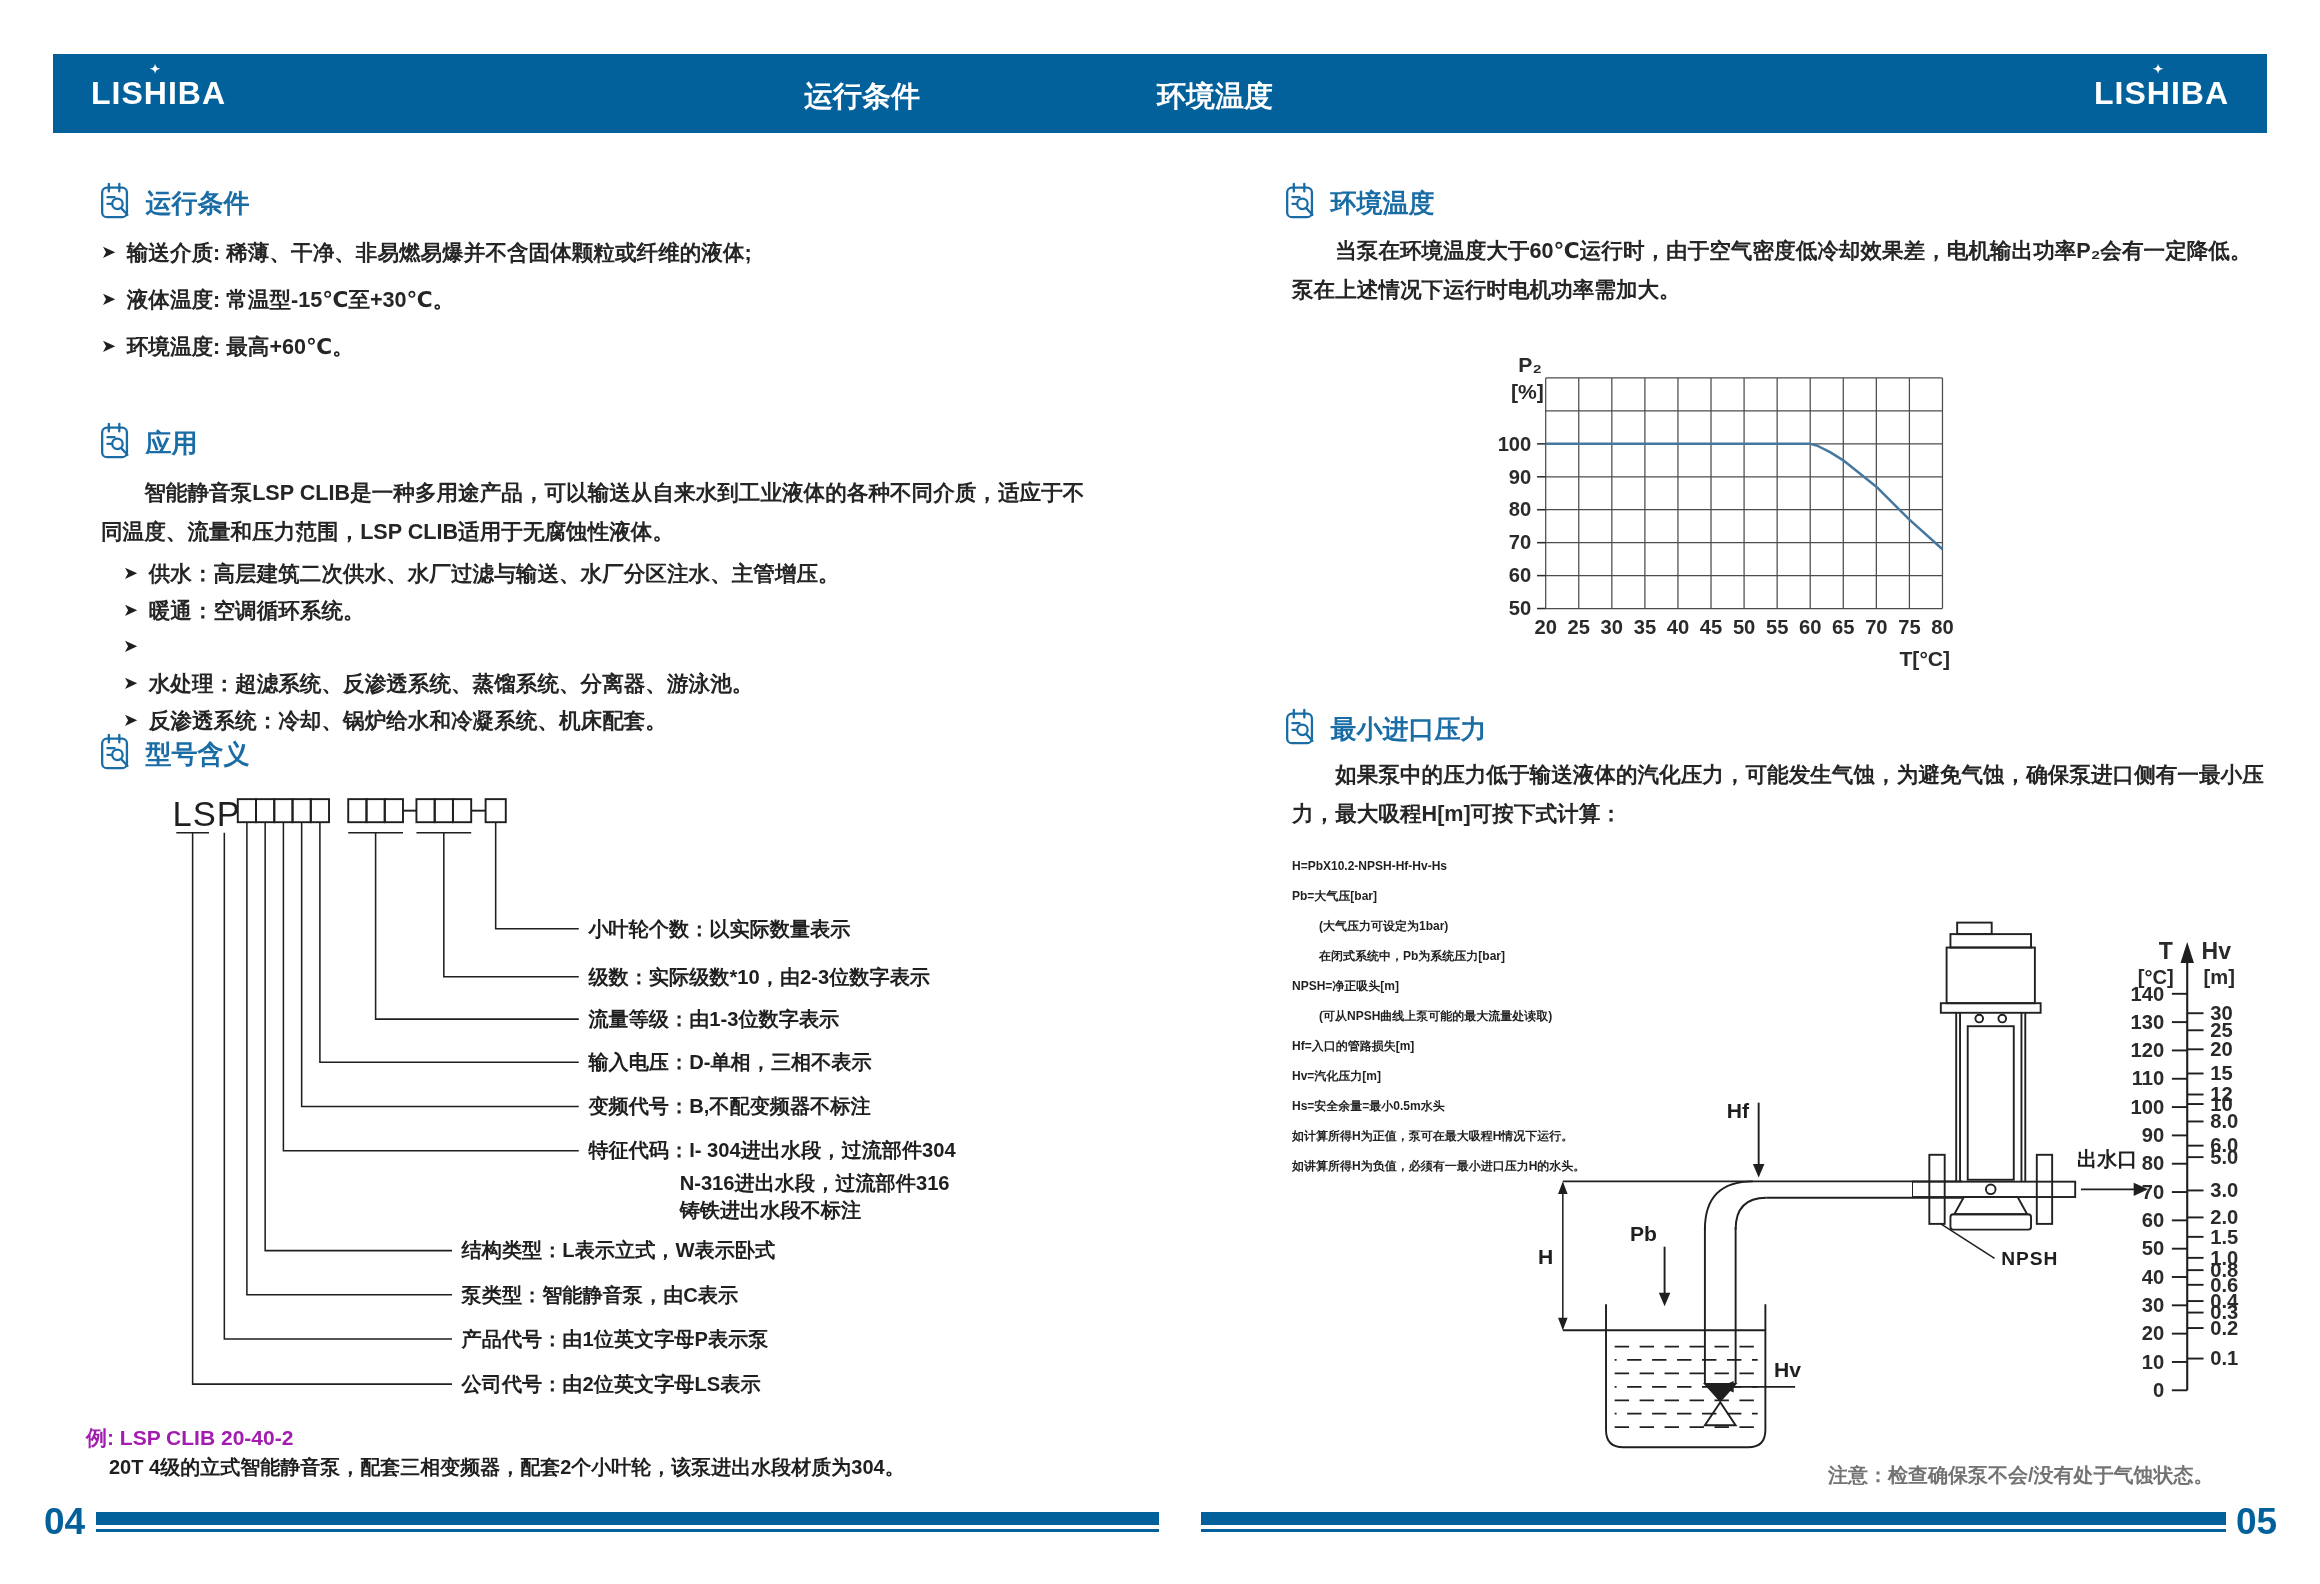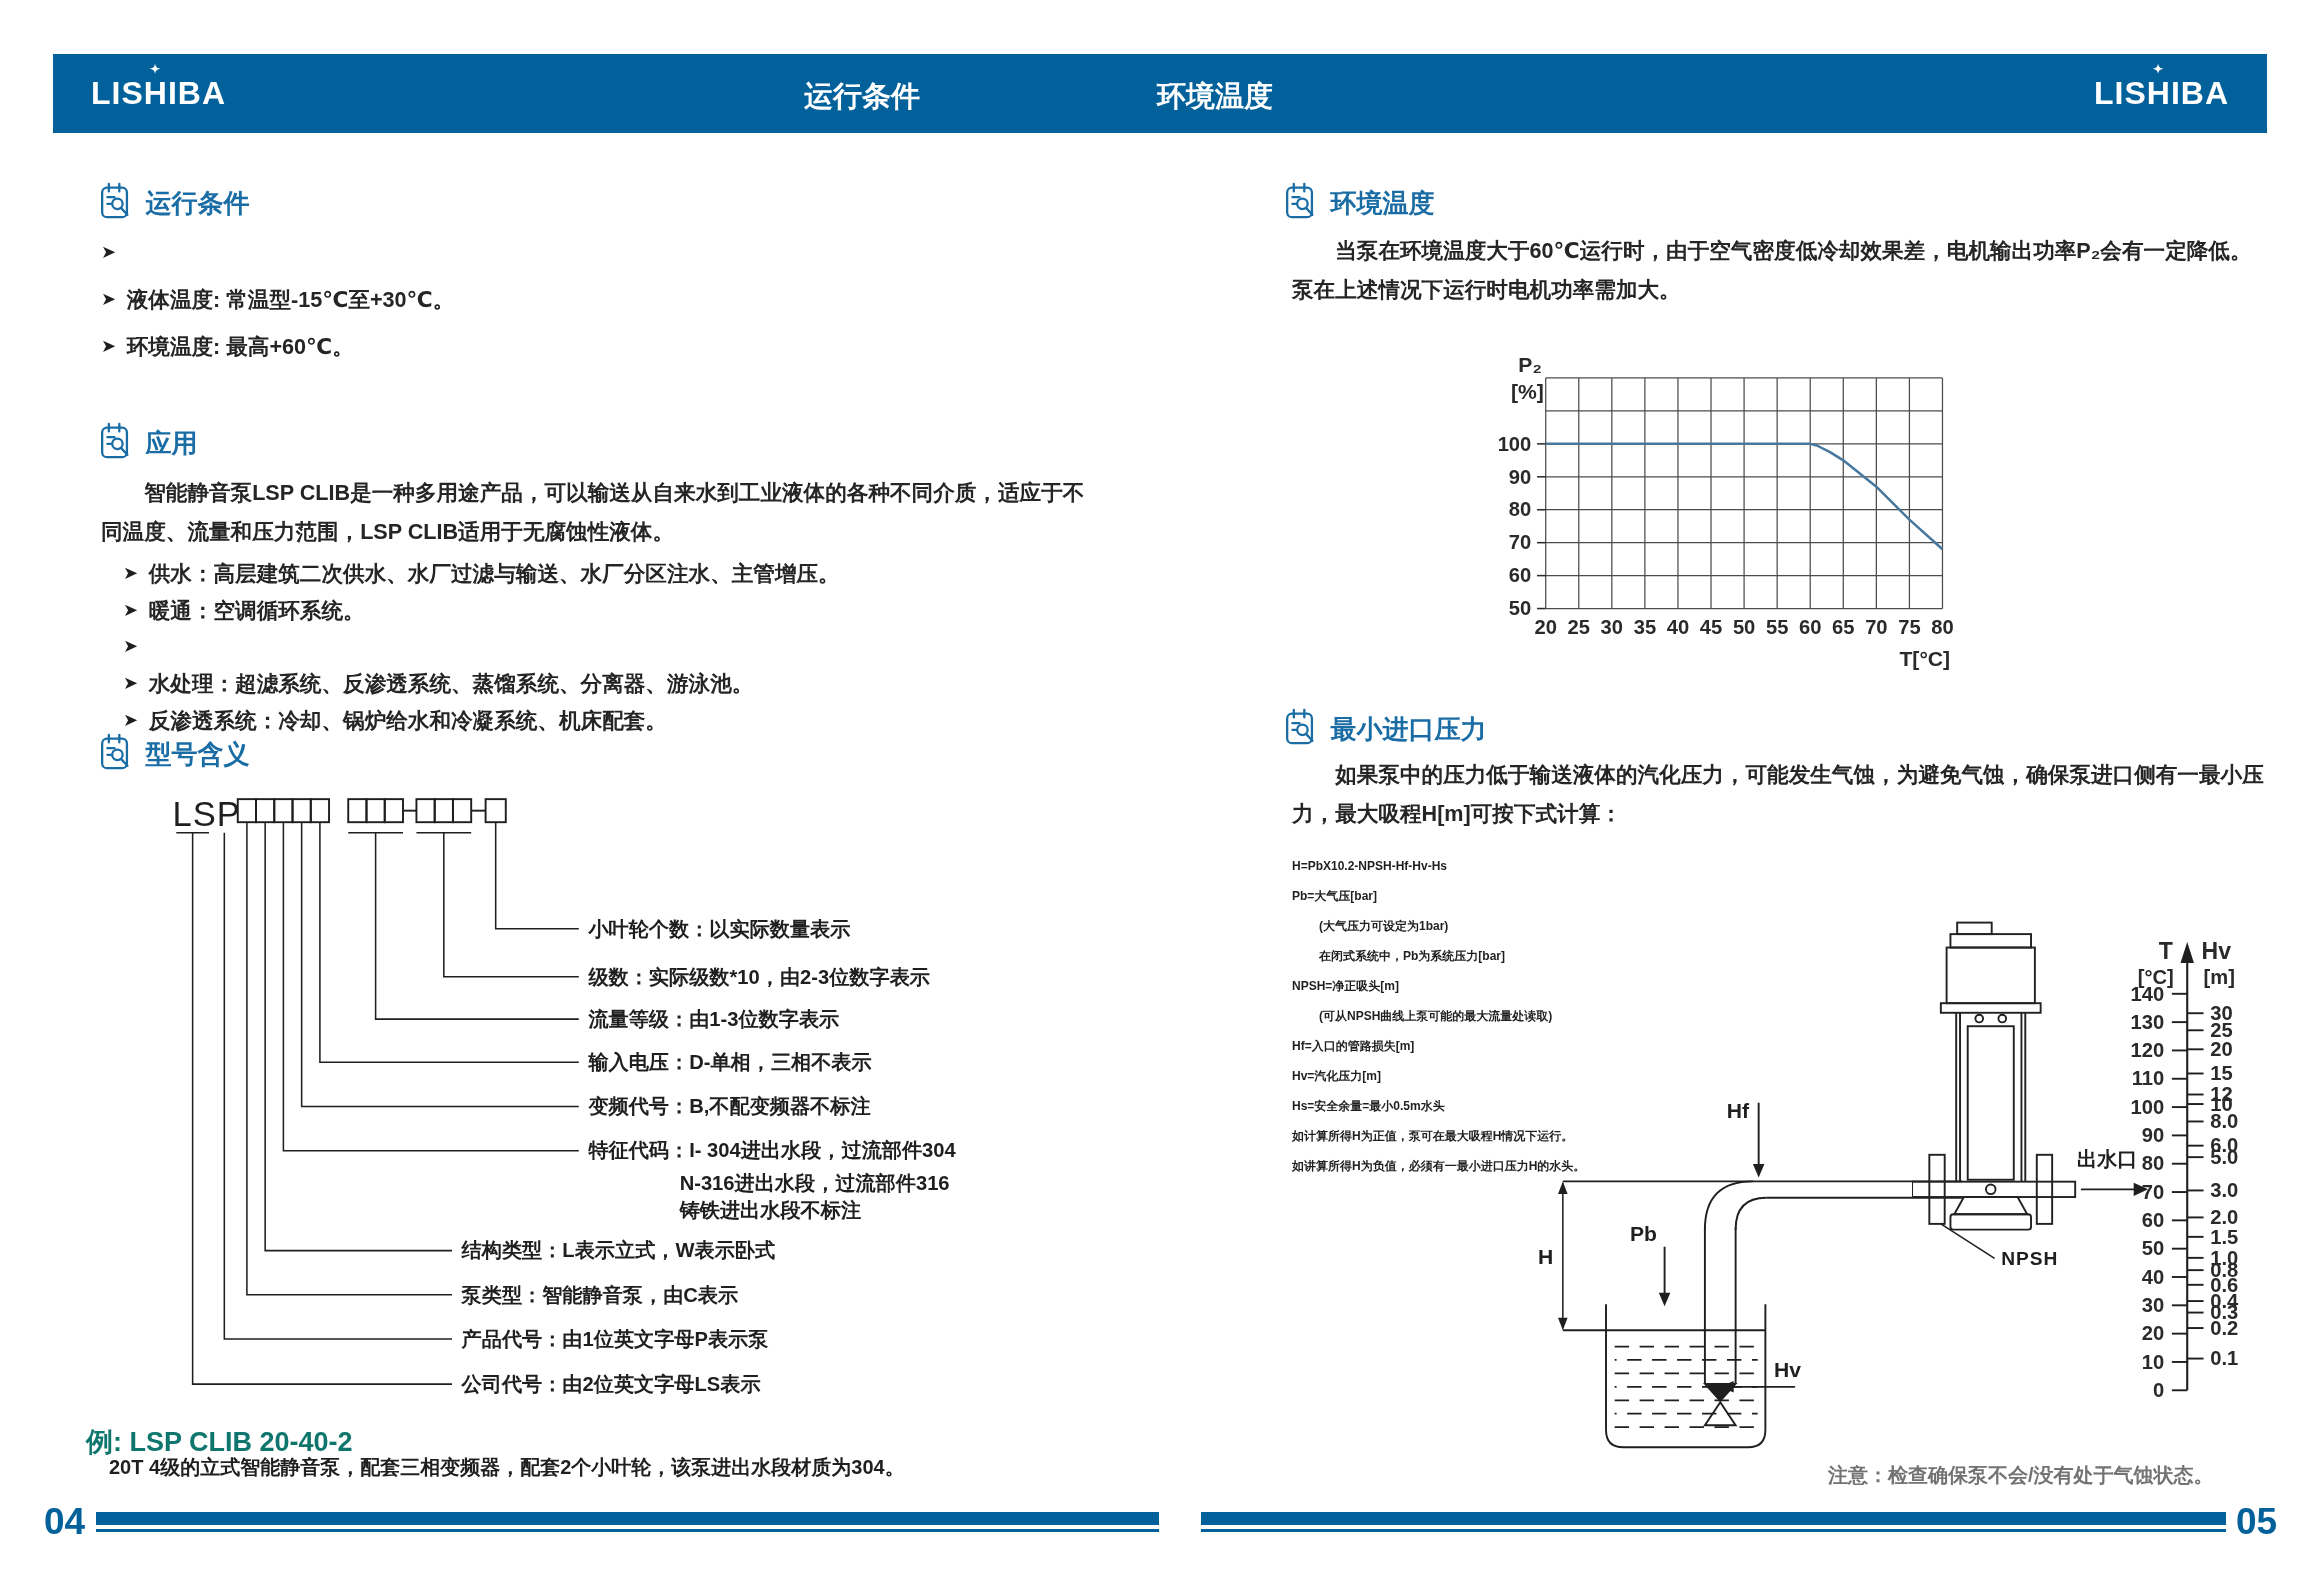--- a/index.html
+++ b/index.html
@@ -27,21 +27,21 @@
   .para{position:absolute;margin:0;font-size:21.6px;font-weight:600;line-height:39px;color:#252525;text-indent:2em}
   .blist{position:absolute}
   .blist .row{display:flex;gap:10.6px;font-size:21.6px;font-weight:600;color:#252525;align-items:flex-start}
   .blist.loose .row{margin-bottom:18px}
   .blist.tight .row{margin-bottom:7.7px}
   .bullet{font-size:18px;line-height:29px;color:#1f1f1f}
   .formulas{position:absolute}
   .formulas .row{font-size:12px;font-weight:600;line-height:30px;color:#1f1f1f;white-space:nowrap}
   .formulas .row.ind{padding-left:27px}
 
-  .example-title{position:absolute;margin:0;font-size:27px;font-weight:700;color:#0f766e;white-space:nowrap}
+  .example-title{position:absolute;margin:0;font-size:21px;font-weight:700;color:#a21caf;white-space:nowrap}
   .example-desc{position:absolute;margin:0;font-size:20px;font-weight:600;color:#1f1f1f;white-space:nowrap}
   .note{position:absolute;margin:0;font-size:20px;font-weight:600;color:#737373;white-space:nowrap}
 
   
   .pagenum{position:absolute;font-size:37px;font-weight:700;color:#02609B}
   .footline{position:absolute}
   .footline .thick{height:13.4px;background:#02609B}
   .footline .thin{height:2.9px;background:#02609B;margin-top:3.8px}
 
   svg text{font-family:"Liberation Sans","DejaVu Sans",sans-serif}
@@ -71,20 +71,21 @@
       <line x1="8.5" y1="24" x2="12.5" y2="24"></line>
     <circle cx="19" cy="24" r="5.5"></circle>
       <line x1="23" y1="28.5" x2="29.5" y2="35.5"></line>
   </svg>
   <h2>运行条件</h2>
 </div>
 
 <div class="blist loose" style="left:101px;top:238px;width:1018px">
     <div class="row">
       <span class="bullet">➤</span>
+      <span>输送介质: 稀薄、干净、非易燃易爆并不含固体颗粒或纤维的液体;</span>
     </div>
     <div class="row">
       <span class="bullet">➤</span>
       <span>液体温度: 常温型-15℃至+30℃。</span>
     </div>
     <div class="row">
       <span class="bullet">➤</span>
       <span>环境温度: 最高+60℃。</span>
     </div>
   </div>

